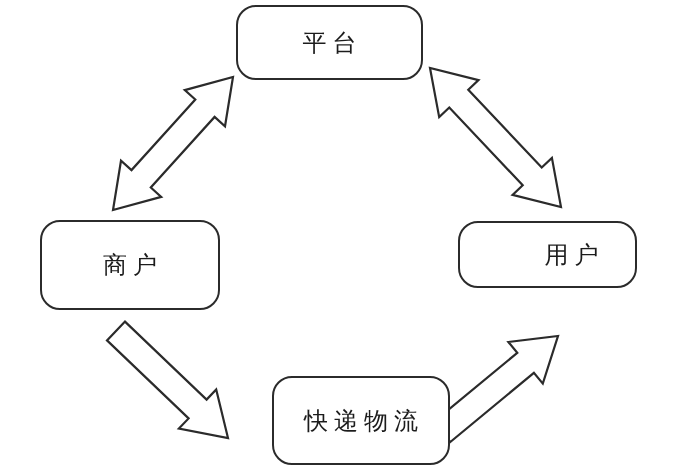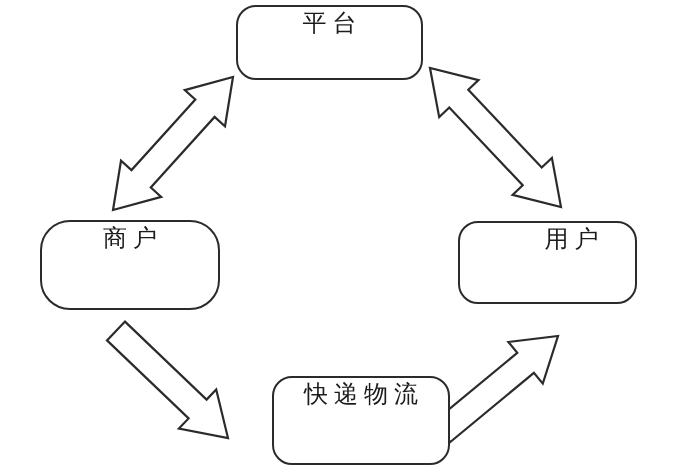--- a/index.html
+++ b/index.html
@@ -26,32 +26,33 @@
     stroke-width: 2.2;
     stroke-linejoin: miter;
   }
   .node {
     position: absolute;
     box-sizing: border-box;
     border: 2px solid #2b2b2b;
     border-radius: 20px;
     background: #ffffff;
     display: flex;
+    align-items: center;
     justify-content: center;
   }
   .node span {
     font-size: 24px;
     color: #1c1c1c;
     letter-spacing: 6px;
     margin-right: -6px; 
     white-space: nowrap;
   }
   .node-platform  { left: 236px; top: 5px;   width: 187px; height: 75px; }
-  .node-merchant  { left: 40px;  top: 220px; width: 180px; height: 90px; border-radius: 30px; }
-  .node-user      { left: 458px; top: 221px; width: 179px; height: 83px; padding-left: 48px; }
+  .node-merchant  { left: 40px;  top: 220px; width: 180px; height: 90px; }
+  .node-user      { left: 458px; top: 221px; width: 179px; height: 67px; padding-left: 48px; }
   .node-logistics { left: 242px; top: 376px; width: 178px; height: 89px; margin-left: 30px; }
 </style>
 </head>
 <body>
 
 <div class="stage">
 
   <svg class="arrows" viewBox="0 0 700 470" xmlns="http://www.w3.org/2000/svg">
 
     <polygon fill="#ffffff" points="113,210 161.2,196.9 150.8,187.5 214.6,116.9 225,126.3 233,77 184.8,90.1 195.3,99.5 131.5,170.1 121,160.7" stroke="#2b2b2b"></polygon>

